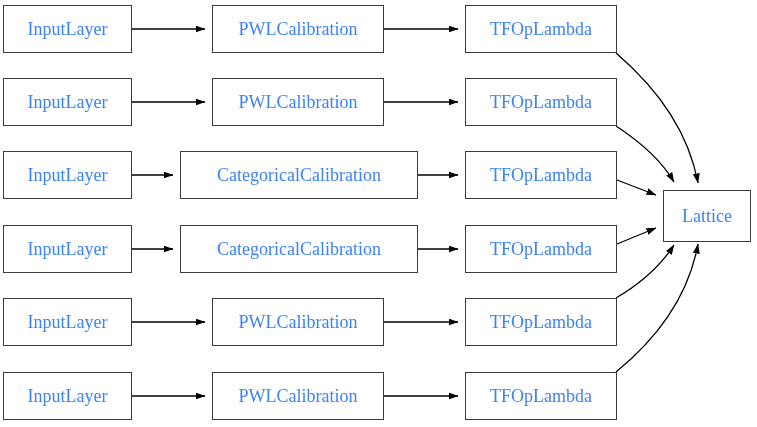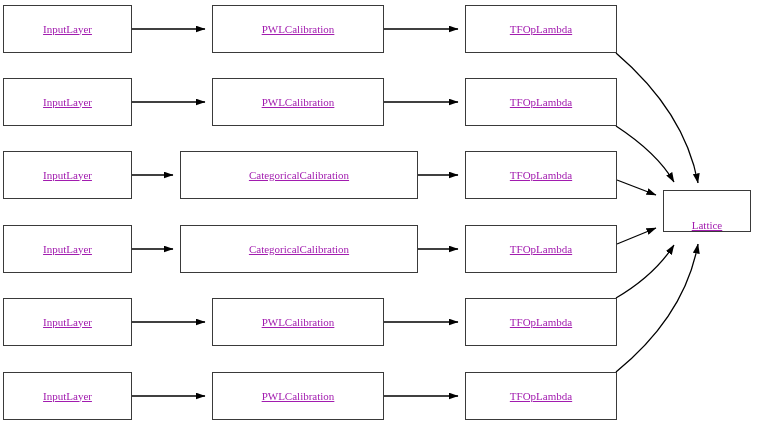--- a/index.html
+++ b/index.html
@@ -29,25 +29,24 @@
     box-sizing: border-box;
     border: 1px solid #3a3a3a;
     background: #ffffff;
     display: flex;
     align-items: center;
     justify-content: center;
     z-index: 2;
   }
   .node-label {
     font-family: "Liberation Serif", "DejaVu Serif", serif;
-    font-size: 11px;
-    color: #a21caf;
+    font-size: 18px;
+    color: #3b82f6;
     line-height: 1;
     white-space: nowrap;
-    text-decoration: underline;
   }
 </style>
 </head>
 <body>
 
 <div id="graph-canvas">
 
   <svg id="edge-layer" viewBox="0 0 757 427" width="757" height="427">
     <defs>
       <marker id="arrowhead" markerWidth="10" markerHeight="7" refX="9.5" refY="3.5" orient="auto" markerUnits="userSpaceOnUse">
@@ -137,17 +136,17 @@
   <div class="node" style="left:3px; top:372px; width:129px; height:48px;">
     <span class="node-label">InputLayer</span>
   </div>
   <div class="node" style="left:212px; top:372px; width:172px; height:48px;">
     <span class="node-label">PWLCalibration</span>
   </div>
   <div class="node" style="left:465px; top:372px; width:152px; height:48px;">
     <span class="node-label">TFOpLambda</span>
   </div>
 
-  <div class="node" style="left:663px; top:190px; width:88px; height:42px;align-items:flex-end;">
+  <div class="node" style="left:663px; top:190px; width:88px; height:52px;">
     <span class="node-label">Lattice</span>
   </div>
 
 </div>
 
 </body></html>

